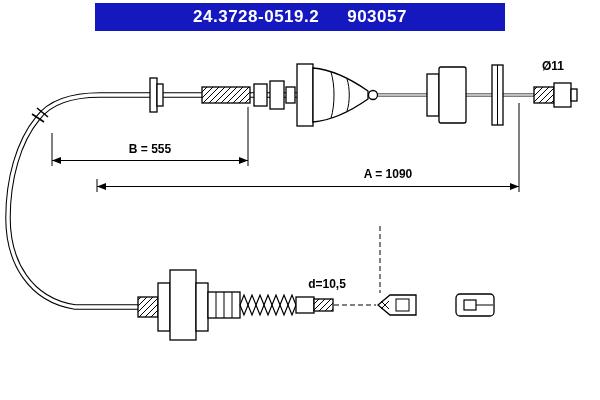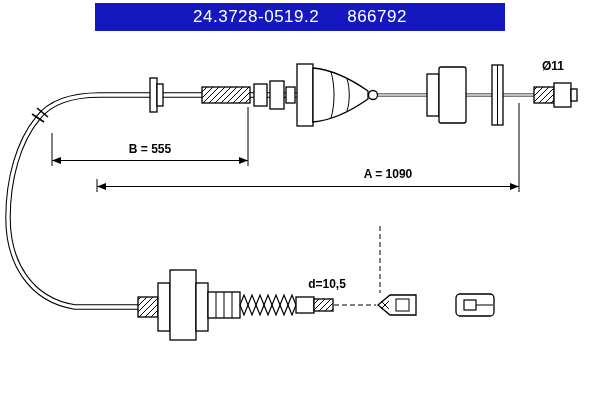--- a/index.html
+++ b/index.html
@@ -1,31 +1,31 @@
 <!DOCTYPE html>
 <html><head>
 <meta charset="utf-8">
 <style>
   html,body{margin:0;padding:0;background:#fff;}
   .stage{position:relative;width:600px;height:400px;background:#fff;overflow:hidden;
          font-family:"Liberation Sans",sans-serif;}
   .header{position:absolute;left:95px;top:3px;width:410px;height:28px;background:#1518BE;
           color:#fff;display:flex;align-items:center;justify-content:center;gap:28px;
-          font-weight:normal;font-size:17px;letter-spacing:.5px;}
+          font-weight:bold;font-size:17px;letter-spacing:.5px;}
   svg{position:absolute;left:0;top:0;}
   text.dim{font-family:"Liberation Sans",sans-serif;font-size:12px;font-weight:bold;fill:#000;}
 </style>
 </head>
 <body>
 
 <div class="stage">
 
   <div class="header">
     <span>24.3728-0519.2</span>
-    <span>866792</span>
+    <span>903057</span>
   </div>
 
   <svg width="600" height="400" viewBox="0 0 600 400">
     <defs>
       <pattern id="hatch" patternUnits="userSpaceOnUse" width="6" height="6">
         <path d="M0,6 L6,0" stroke="#000" stroke-width="1"></path>
       </pattern>
     </defs>
 
     <g>

